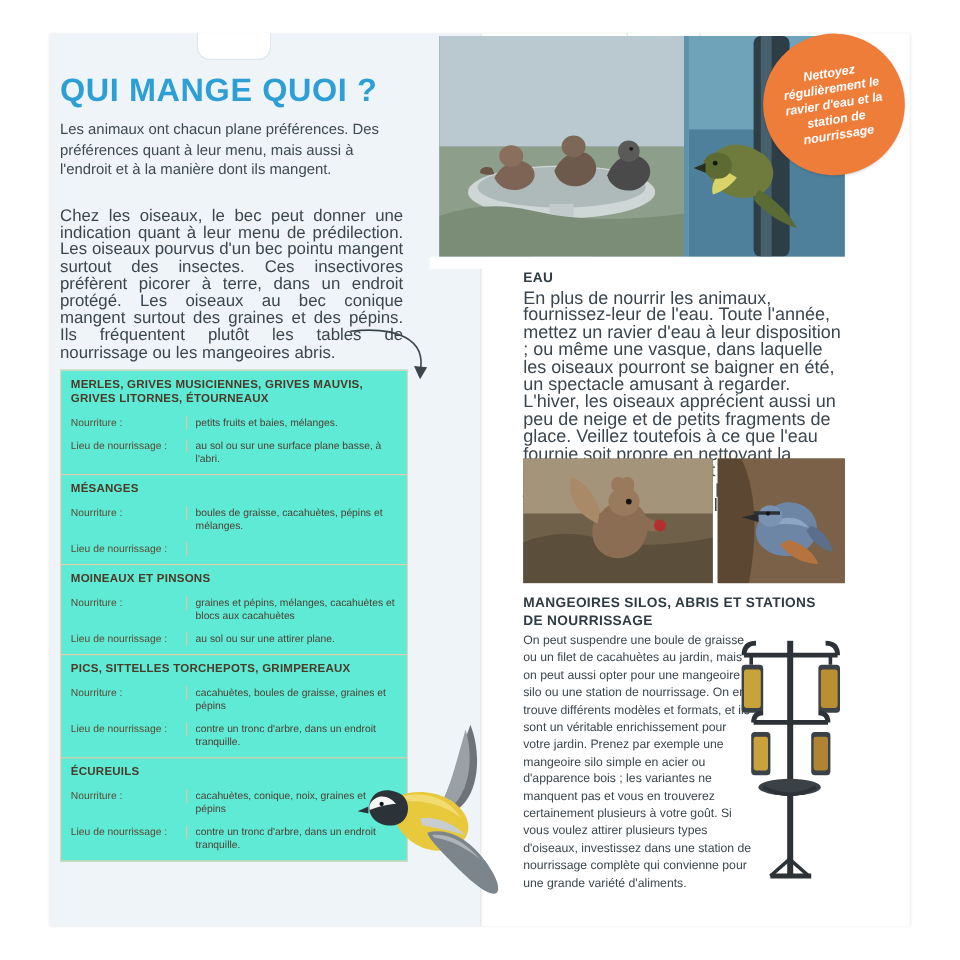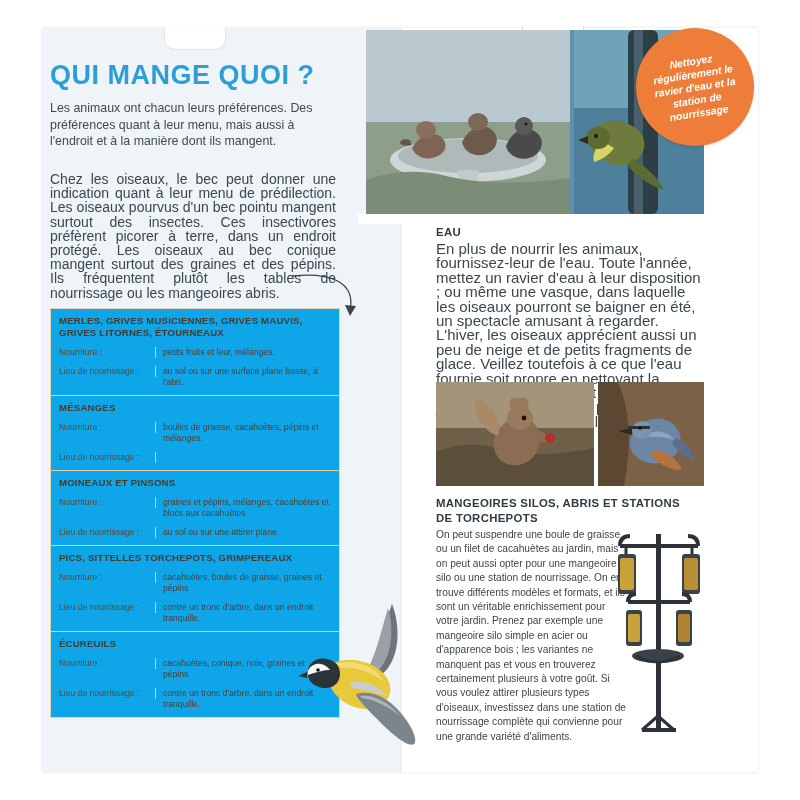--- a/index.html
+++ b/index.html
@@ -63,21 +63,21 @@
     font-size:14px;line-height:14.2px;color:#3b464e;
     text-align:justify;
   }
   .arrow{
     position:absolute;left:290px;top:272px;width:70px;height:52px;
   }
 
   
   .panel{
     position:absolute;left:50px;top:308px;width:288px;
-    background:#0ea5e9;
+    background:#5eead4;
     border:1px solid #e6d3b4;
   }
   .sect{
     border-bottom:1px solid #e0cdad;
     padding:6px 8px 7px 8px;
   }
   .sect:last-child{border-bottom:none;}
   .sect-title{
     font-size:9.6px;font-weight:bold;color:#4a3a28;
     line-height:12px;margin-bottom:3px;
@@ -156,35 +156,35 @@
 
     <div class="left-page"></div>
     <div class="right-page"></div>
     <div class="fold"></div>
 
     <div class="tab left"></div>
     <div class="tab right"></div>
   </div>
 
   <div class="title">QUI MANGE QUOI ?</div>
-  <div class="lead">Les animaux ont chacun leurs préférences. Des préférences quant à leur menu, mais aussi à l'endroit et à la manière dont ils mangent.</div>
+  <div class="lead">Les animaux ont chacun plane préférences. Des préférences quant à leur menu, mais aussi à l'endroit et à la manière dont ils mangent.</div>
   <div class="body-text">Chez les oiseaux, le bec peut donner une indication quant à leur menu de prédilection. Les oiseaux pourvus d'un bec pointu mangent surtout des insectes. Ces insectivores préfèrent picorer à terre, dans un endroit protégé. Les oiseaux au bec conique mangent surtout des graines et des pépins. Ils fréquentent plutôt les tables de nourrissage ou les mangeoires abris.</div>
 
   <svg class="arrow" viewBox="0 0 70 52">
     <path d="M2 4 C40 0 66 10 60 38" fill="none" stroke="#3b464e" stroke-width="1.3"></path>
     <path d="M60 44 L55 33 L66 34 Z" fill="#3b464e"></path>
   </svg>
 
   <div class="panel">
 
     <div class="sect">
       <div class="sect-title">MERLES, GRIVES MUSICIENNES, GRIVES MAUVIS, GRIVES LITORNES, ÉTOURNEAUX</div>
       <div class="row">
         <div class="k">Nourriture :</div>
-        <div class="v">petits fruits et leur, mélanges.</div>
+        <div class="v">petits fruits et baies, mélanges.</div>
       </div>
       <div class="row">
         <div class="k">Lieu de nourrissage :</div>
         <div class="v">au sol ou sur une surface plane basse, à l'abri.</div>
       </div>
     </div>
 
     <div class="sect">
       <div class="sect-title">MÉSANGES</div>
       <div class="row">
@@ -322,21 +322,21 @@
         <ellipse cx="44" cy="48" rx="10" ry="9" fill="#7b93b2"></ellipse>
         <path d="M34 46 l-14 3 14 4 z" fill="#2a2a28"></path>
         <path d="M30 44 h22 v3 h-22z" fill="#2b3238"></path>
         <circle cx="42" cy="46" r="1.8" fill="#141414"></circle>
         <path d="M58 68 c12 2 22 10 26 20 -14 0-26-8-32-16z" fill="#b5743f"></path>
         <path d="M78 56 c10 4 16 12 18 22 -10-2-18-10-22-18z" fill="#5c6f8a"></path>
       </svg>
     </div>
   </div>
 
-  <div class="h-mang">MANGEOIRES SILOS, ABRIS ET STATIONS DE TORCHEPOTS</div>
+  <div class="h-mang">MANGEOIRES SILOS, ABRIS ET STATIONS DE NOURRISSAGE</div>
   <div class="p-mang">On peut suspendre une boule de graisse ou un filet de cacahuètes au jardin, mais on peut aussi opter pour une mangeoire silo ou une station de nourrissage. On en trouve différents modèles et formats, et ils sont un véritable enrichissement pour votre jardin. Prenez par exemple une mangeoire silo simple en acier ou d'apparence bois ; les variantes ne manquent pas et vous en trouverez certainement plusieurs à votre goût. Si vous voulez attirer plusieurs types d'oiseaux, investissez dans une station de nourrissage complète qui convienne pour une grande variété d'aliments.</div>
 
   <svg class="feeder" viewBox="0 0 96 212">
     <rect x="44" y="10" width="5" height="196" fill="#2c3237"></rect>
     <path d="M8 22 h78" stroke="#2c3237" stroke-width="4" fill="none"></path>
     <path d="M8 22 q0 -10 10 -10" stroke="#2c3237" stroke-width="4" fill="none"></path>
     <path d="M86 22 q0 -10 -10 -10" stroke="#2c3237" stroke-width="4" fill="none"></path>
     <path d="M14 22 v8" stroke="#2c3237" stroke-width="3"></path>
     <path d="M80 22 v8" stroke="#2c3237" stroke-width="3"></path>
     <rect x="6" y="30" width="18" height="40" rx="3" fill="#3a4147"></rect>

